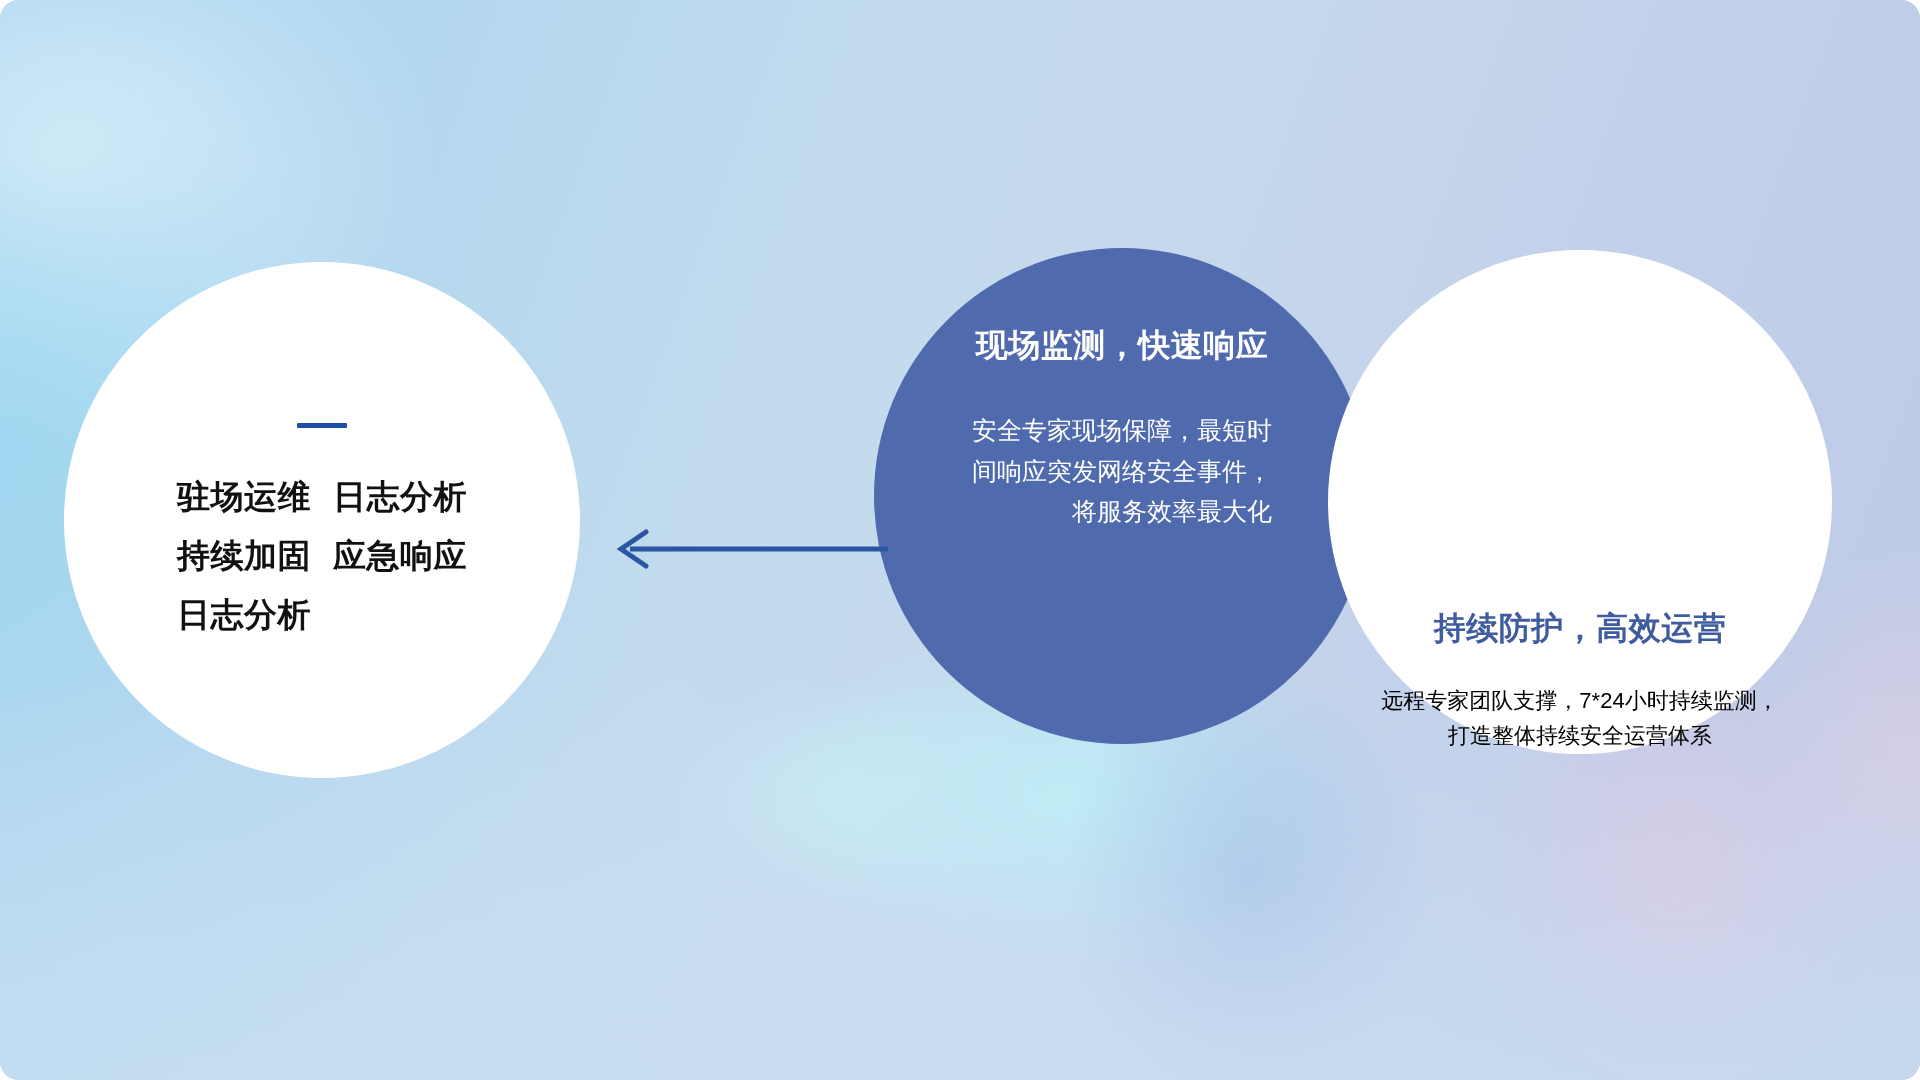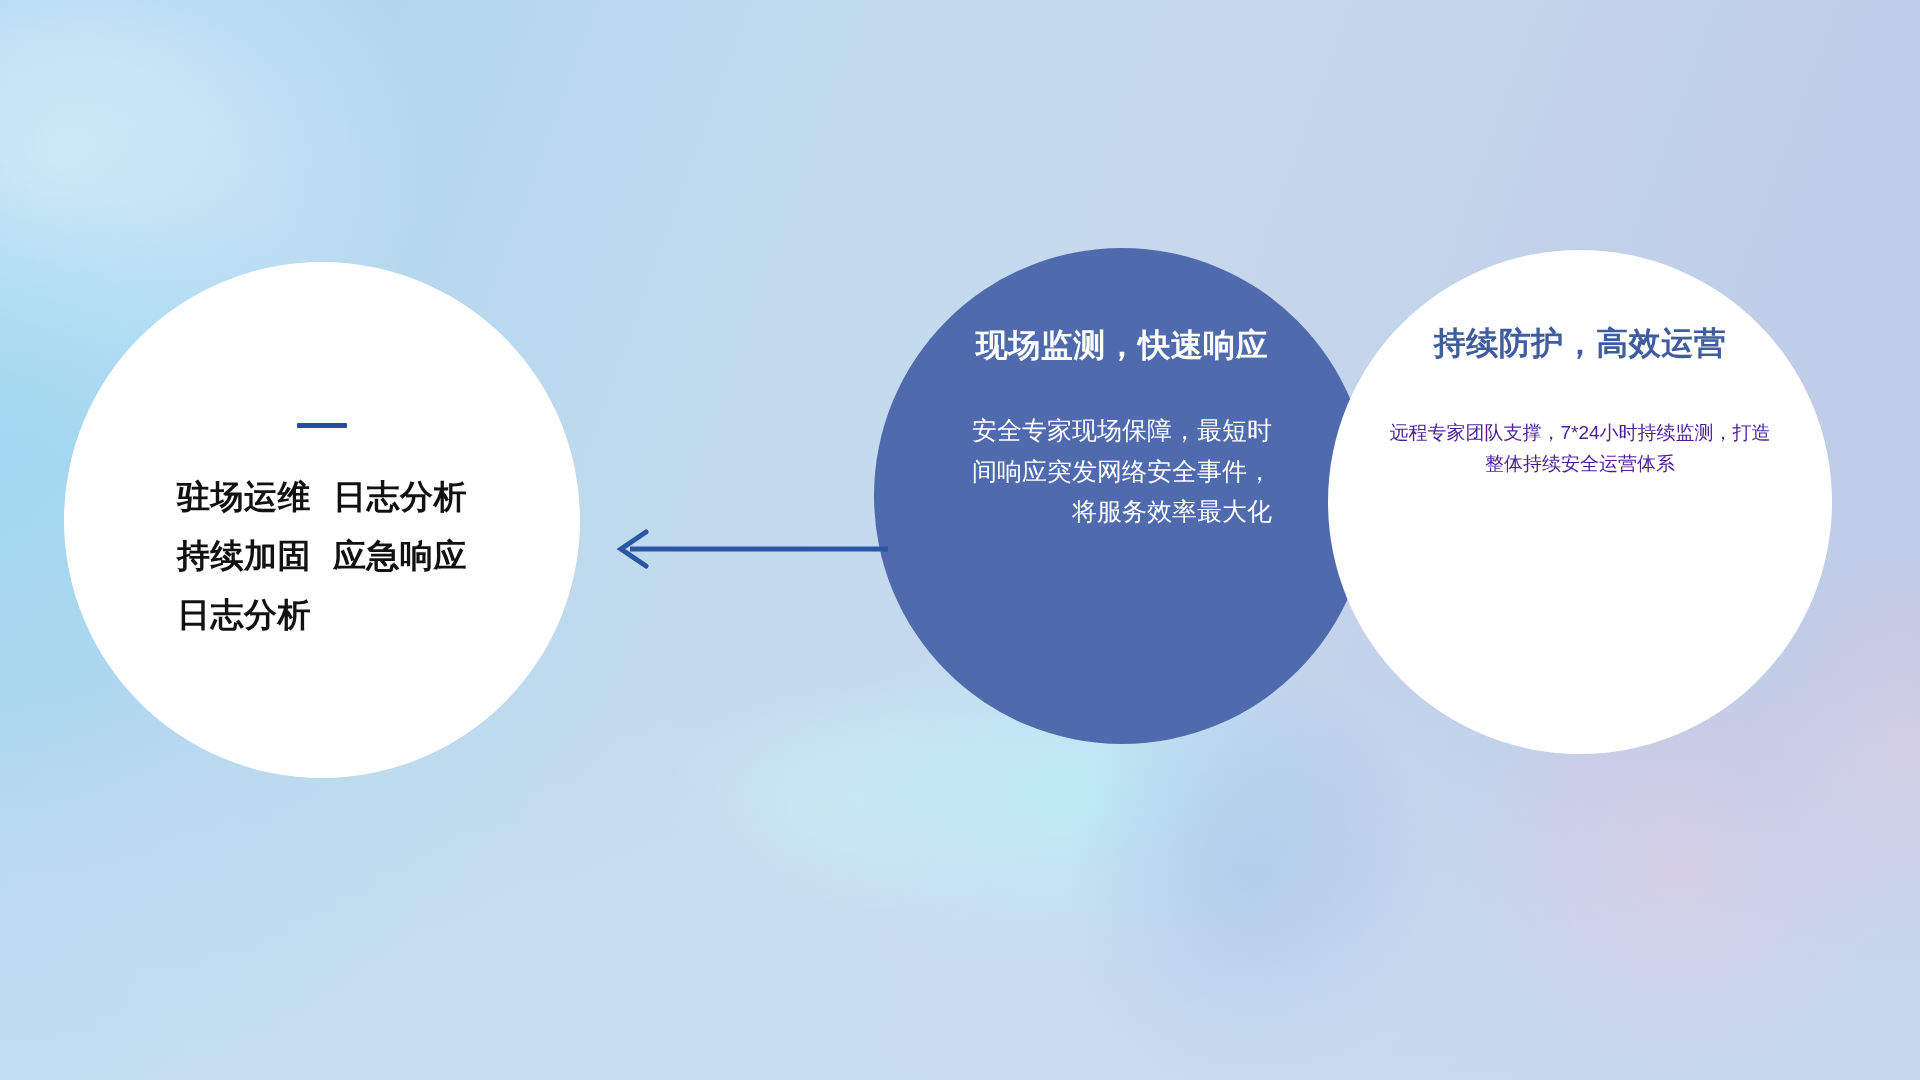--- a/index.html
+++ b/index.html
@@ -13,20 +13,21 @@
   body {
     font-family: "Liberation Sans", "DejaVu Sans", sans-serif;
   }
 
   #stage {
     position: relative;
     width: 1920px;
     height: 1080px;
     overflow: hidden;
     background: #bcd4ec;
+    border-radius: 19px;
   }
 
   
   .bg-layer {
     position: absolute;
     inset: 0;
     pointer-events: none;
   }
   .bg-base {
     background:
@@ -193,39 +194,39 @@
   
   .right-content {
     position: absolute;
     left: 1328px;
     top: 250px;
     width: 504px;
     height: 504px;
     display: flex;
     flex-direction: column;
     align-items: center;
-    justify-content: flex-start;
+    justify-content: flex-end;
     padding-top: 74px;
     box-sizing: border-box;
     text-align: center;
   }
   .right-title {
     font-size: 32px;
     font-weight: bold;
     color: #3f5c9e;
     letter-spacing: 0.5px;
     white-space: nowrap;
     line-height: 1.2;
   }
   .right-body {
-    margin-top: 56px;
+    margin-top: 35px;
     width: 400px;
-    font-size: 19px;
+    font-size: 22px;
     line-height: 1.62;
-    color: #4c1d95;
+    color: #000000;
     text-align: center;
     font-weight: normal;
   }
 
   
   #flow-arrow {
     position: absolute;
     left: 600px;
     top: 520px;
     width: 290px;

